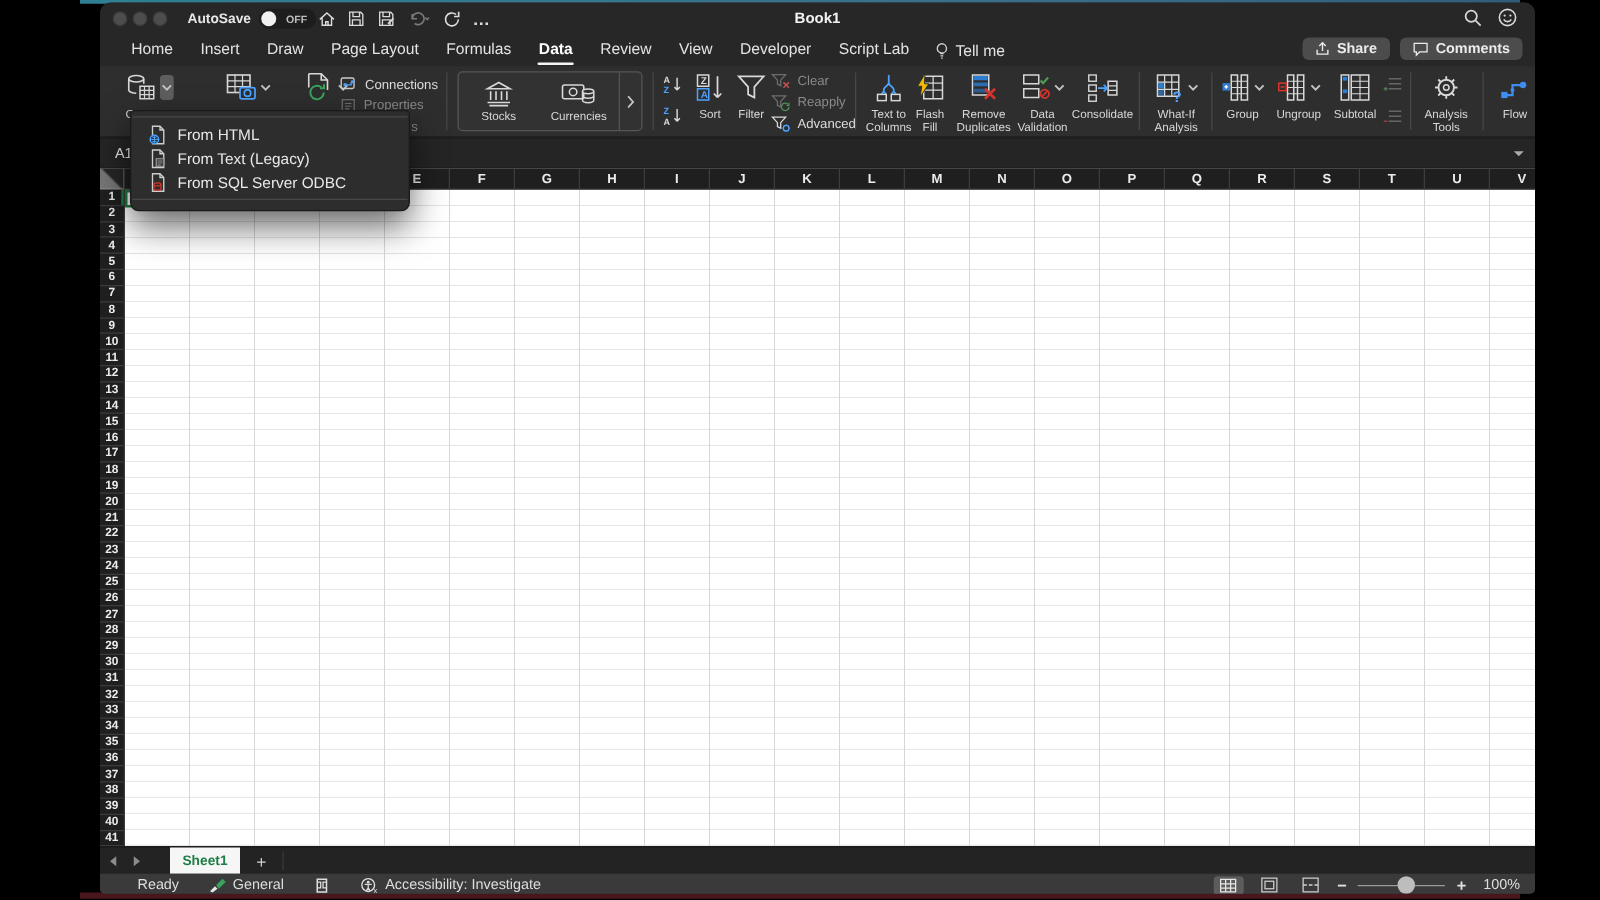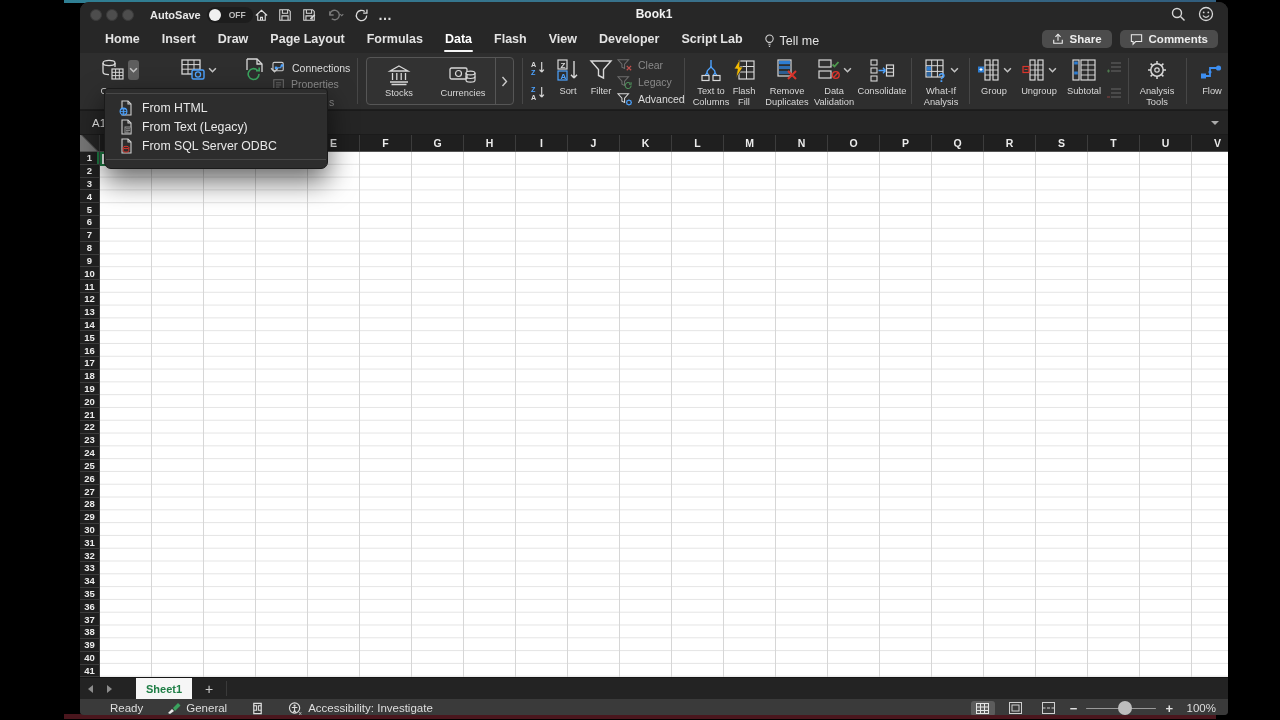--- a/index.html
+++ b/index.html
@@ -21,21 +21,21 @@
   .autosave .as-label { font-size:11px; font-weight:700; color:#e8e8e8; }
   .toggle { width:46px; height:16px; border-radius:9px; background:#1d1d1d; position:relative; }
   .toggle .knob { position:absolute; left:2px; top:2px; width:12px; height:12px; border-radius:50%; background:#f0f0f0; }
   .toggle .state { position:absolute; right:7px; top:3px; font-size:8.5px; font-weight:700; color:#bdbdbd; }
   .tb-ic { position:absolute; top:4px; width:18px; height:18px; display:flex; align-items:center; justify-content:center; }
   .doc-title { position:absolute; left:0; right:0; top:5px; text-align:center; font-size:12px; font-weight:700; color:#f2f2f2; }
   .tb-right { position:absolute; right:14px; top:4px; display:flex; gap:12px; }
 
   
   .tabrow { position:relative; height:25px; background:#272727; display:flex; align-items:center; }
-  .rtab { padding:0 11px; font-size:12.5px; color:#e3e3e3; height:25px; line-height:23px; position:relative; cursor:default;font-weight:bold; }
+  .rtab { padding:0 11px; font-size:12.5px; color:#e3e3e3; height:25px; line-height:23px; position:relative; cursor:default; }
   .rtab.sel { font-weight:700; color:#fff; }
   .rtab.sel::after { content:""; position:absolute; left:10px; right:10px; bottom:1px; height:2px; background:#f5f5f5; border-radius:1px; }
   .tellme { display:flex; align-items:flex-start; gap:5px; padding:0 10px; font-size:12.5px; color:#e3e3e3; }
   .tabrow-right { position:absolute; right:10px; top:2px; display:flex; gap:8px; }
   .pill-btn { display:flex; align-items:center; gap:6px; background:#4c4c4c; border-radius:5px;
     padding:3px 10px; font-size:11.5px; font-weight:700; color:#ececec; }
 
   
   .ribbon { position:relative; height:57px; background:#2e2e2e; border-bottom:1px solid #1e1e1e; }
   .rdiv { position:absolute; top:5px; width:1px; height:46px; background:#474747; }
@@ -182,21 +182,21 @@
   </div>
 
   <div class="tabrow">
     <span style="width:14px"></span>
     <span class="rtab">Home</span>
     <span class="rtab">Insert</span>
     <span class="rtab">Draw</span>
     <span class="rtab">Page Layout</span>
     <span class="rtab">Formulas</span>
     <span class="rtab sel">Data</span>
-    <span class="rtab">Flash</span>
+    <span class="rtab">Review</span>
     <span class="rtab">View</span>
     <span class="rtab">Developer</span>
     <span class="rtab">Script Lab</span>
     <span class="tellme">
       <span>
         <svg width="11" height="14" viewBox="0 0 12 15">
             <circle cx="6" cy="5" r="4" stroke="#cfcfcf" stroke-width="1.2" fill="none"></circle>
             <path d="M4.5 9.5h3M4.8 11.5h2.4M5.3 13.5h1.4" stroke="#cfcfcf" stroke-width="1.1"></path>
           </svg>
       </span>
@@ -364,21 +364,21 @@
           <path d="M1 2h12l-4.5 5v5l-3-1.5V7z" stroke="#6d6d6d" stroke-width="1.2" fill="none"></path>
           <path d="M11 9l5 5M16 9l-5 5" stroke="#c0504d" stroke-width="1.4"></path>
         </svg>
         <span>Clear</span>
       </span>
       <span class="srow dis">
         <svg class="ic" width="16" height="14" viewBox="0 0 18 16">
           <path d="M1 2h12l-4.5 5v5l-3-1.5V7z" stroke="#6d6d6d" stroke-width="1.2" fill="none"></path>
           <path d="M16 12a3.4 3.4 0 1 1-1.2-2.6M16 8.2v2.4h-2.4" stroke="#4e8f5a" stroke-width="1.2" fill="none"></path>
         </svg>
-        <span>Legacy</span>
+        <span>Reapply</span>
       </span>
       <span class="srow">
         <svg class="ic" width="16" height="14" viewBox="0 0 18 16">
           <path d="M1 2h12l-4.5 5v5l-3-1.5V7z" stroke="#d8d8d8" stroke-width="1.2" fill="none"></path>
           <circle cx="13.5" cy="12" r="2.6" stroke="#4da3ff" stroke-width="1.2" fill="none"></circle>
           <path d="M13.5 8.6v1M13.5 14.4v1M10.1 12h1M16 12h1M11.2 9.7l.7.7M15.1 13.6l.7.7M15.8 9.7l-.7.7M11.9 13.6l-.7.7" stroke="#4da3ff" stroke-width="1"></path>
         </svg>
         <span>Advanced</span>
       </span>
     </div>

